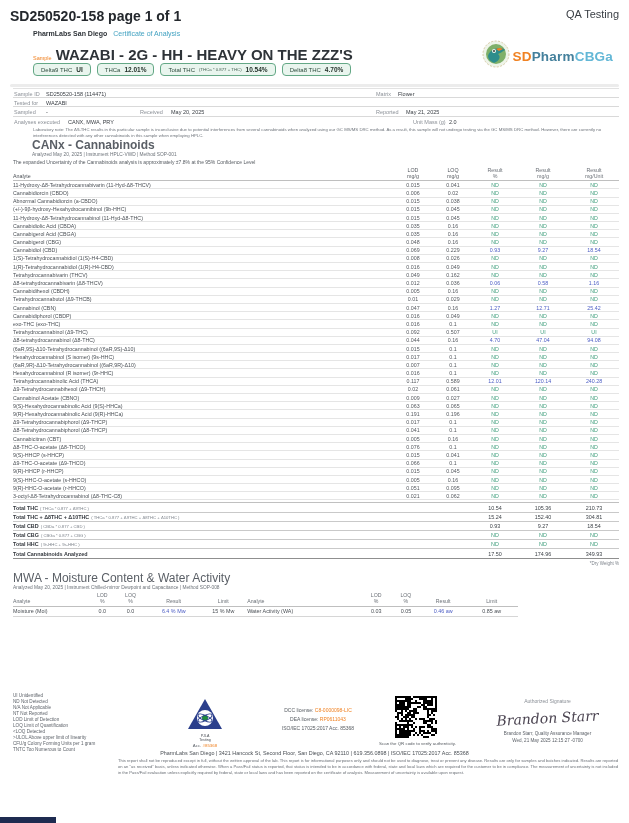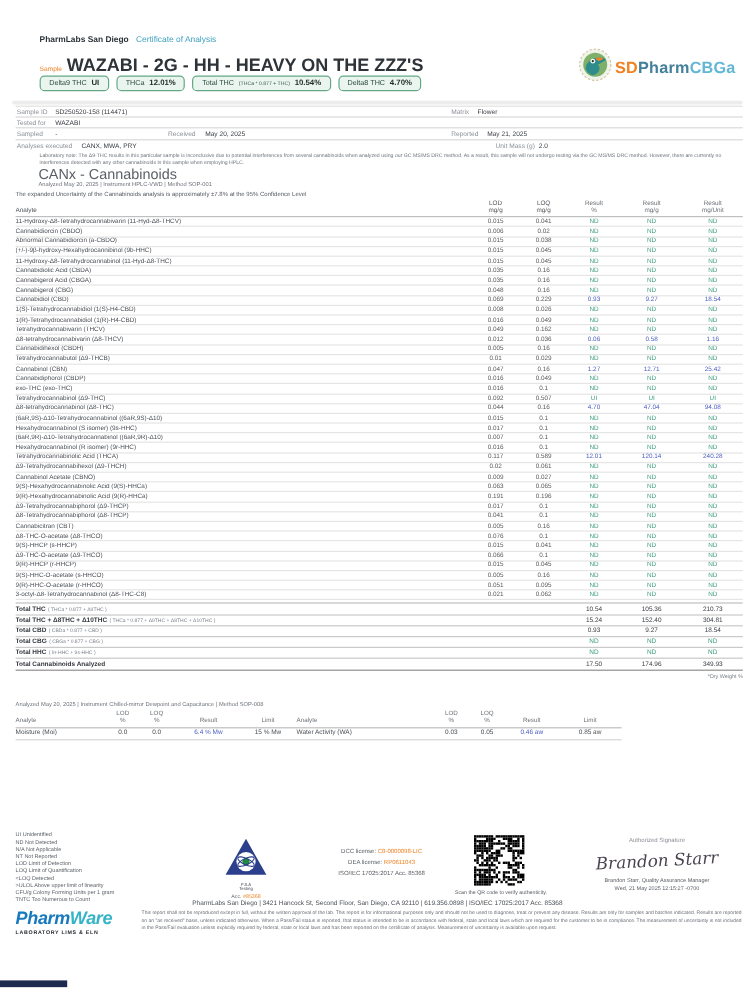--- a/index.html
+++ b/index.html
@@ -92,20 +92,24 @@
   .pw-a{color:#1779be;} .pw-b{color:#35b4c7;}
   .pw-cap{font-size:4.4px;font-weight:bold;color:#1d2126;letter-spacing:.6px;}
   .disc{font-size:4.15px;color:#6a6f76;line-height:1.45;text-align:justify;}
   .bottombar{background:#1e2b50;}
 </style>
 </head>
 <body>
 
 <div class="page">
 
+  <div class="abs" style="top:8px;left:10px;right:10px;display:flex;justify-content:space-between;align-items:flex-start;">
+    <div class="doc-title">SD250520-158 page 1 of 1</div>
+    <div class="qa">QA Testing</div>
+  </div>
 
   <div class="abs labline" style="top:30px;left:33px;">
     <span class="labname">PharmLabs San Diego</span>
     <span class="coalink">Certificate of Analysis</span>
   </div>
 
   <div class="abs" style="top:46px;left:33px;display:flex;align-items:baseline;">
     <span class="sampletag">Sample</span>
     <span class="samplename">WAZABI - 2G - HH - HEAVY ON THE ZZZ'S</span>
   </div>
@@ -168,21 +172,21 @@
     <div class="irow">
       <span class="ilab" style="left:1px;">Analyses executed</span>
       <span class="ival" style="left:55px;">CANX, MWA, PRY</span>
       <span class="ilab" style="left:400px;">Unit Mass (g)</span>
       <span class="ival" style="left:436px;">2.0</span>
     </div>
   </div>
 
   <div class="abs tiny-note" style="top:127px;left:33px;width:582px;">Laboratory note: The Δ9-THC results in this particular sample is inconclusive due to potential interferences from several cannabinoids when analyzed using our GC MS/MS DRC method. As a result, this sample will not undergo testing via the GC MS/MS DRC method. However, there are currently no interferences detected with any other cannabinoids in this sample when employing HPLC.</div>
 
-  <div class="abs sec-title" style="top:138px;left:32px;">CANx - Cannabinoids</div>
+  <div class="abs sec-title" style="top:138px;left:32px;font-weight:bold;">CANx - Cannabinoids</div>
   <div class="abs sec-meta" style="top:152px;left:32px;">Analyzed May 20, 2025  |  Instrument HPLC-VWD  | Method SOP-001</div>
   <div class="abs uncert" style="top:159px;left:13px;">The expanded Uncertainty of the Cannabinoids analysis is approximately ±7.8% at the 95% Confidence Level</div>
 
   <div class="abs" style="top:167px;left:13px;width:606px;">
     <div class="chead">
       <span class="cn">Analyte</span>
       <span class="cl"><span>LOD</span><br><span>mg/g</span></span>
       <span class="cq"><span>LOQ</span><br><span>mg/g</span></span>
       <span class="cr"><span>Result</span><br><span>%</span></span>
       <span class="cm"><span>Result</span><br><span>mg/g</span></span>
@@ -548,20 +552,21 @@
           <span class="cl"></span>
           <span class="cq"></span>
           <span class="cr dk">17.50</span>
           <span class="cm dk">174.96</span>
           <span class="cu dk">349.93</span>
         </div>
       </div>
     <div class="dryw" style="margin-top:2px;">*Dry Weight %</div>
   </div>
 
+  <div class="abs sec-title" style="top:571px;left:13px;">MWA - Moisture Content &amp; Water Activity</div>
   <div class="abs sec-meta" style="top:585px;left:13px;">Analyzed May 20, 2025  |  Instrument Chilled-mirror Dewpoint and Capacitance  | Method SOP-008</div>
 
   <div class="abs" style="top:593px;left:13px;width:505px;">
     <div class="mhead">
       <span class="ma1">Analyte</span>
       <span class="mlod"><span>LOD</span><br><span>%</span></span>
       <span class="mloq"><span>LOQ</span><br><span>%</span></span>
       <span class="mres">Result</span>
       <span class="mlim">Limit</span>
       <span class="ma2">Analyte</span>
@@ -1068,22 +1073,18 @@
     <div class="sig-title">Authorized Signature</div>
     <div class="sig-script" style="margin-top:6px;">Brandon Starr</div>
     <div class="sig-lines" style="margin-top:5px;">
       <div>Brandon Starr, Quality Assurance Manager</div>
       <div>Wed, 21 May 2025 12:15:27 -0700</div>
     </div>
   </div>
 
   <div class="abs addr" style="top:750px;left:0;width:629px;">PharmLabs San Diego | 3421 Hancock St, Second Floor, San Diego, CA 92110 | 619.356.0898 | ISO/IEC 17025:2017 Acc. 85368</div>
 
-  <div class="abs" style="top:757px;left:13px;width:95px;">
-    <div class="pw-big"><span class="pw-a">Pharm</span><span class="pw-b">Ware</span></div>
-    <div class="pw-cap">LABORATORY LIMS &amp; ELN</div>
-  </div>
 
   <div class="abs disc" style="top:758px;left:118px;width:500px;">This report shall not be reproduced except in full, without the written approval of the lab. This report is for informational purposes only and should not be used to diagnose, treat or prevent any disease. Results are only for samples and batches indicated. Results are reported on an "as received" basis, unless indicated otherwise. When a Pass/Fail status is reported, that status is intended to be in accordance with federal, state and local laws which are required for the customer to be in compliance. The measurement of uncertainty is not included in the Pass/Fail evaluation unless explicitly required by federal, state or local laws and has been reported on the certificate of analysis. Measurement of uncertainty is available upon request.</div>
 
   <div class="abs bottombar" style="top:817px;left:0;width:56px;height:6px;"></div>
 
 </div>
 
 </body></html>

